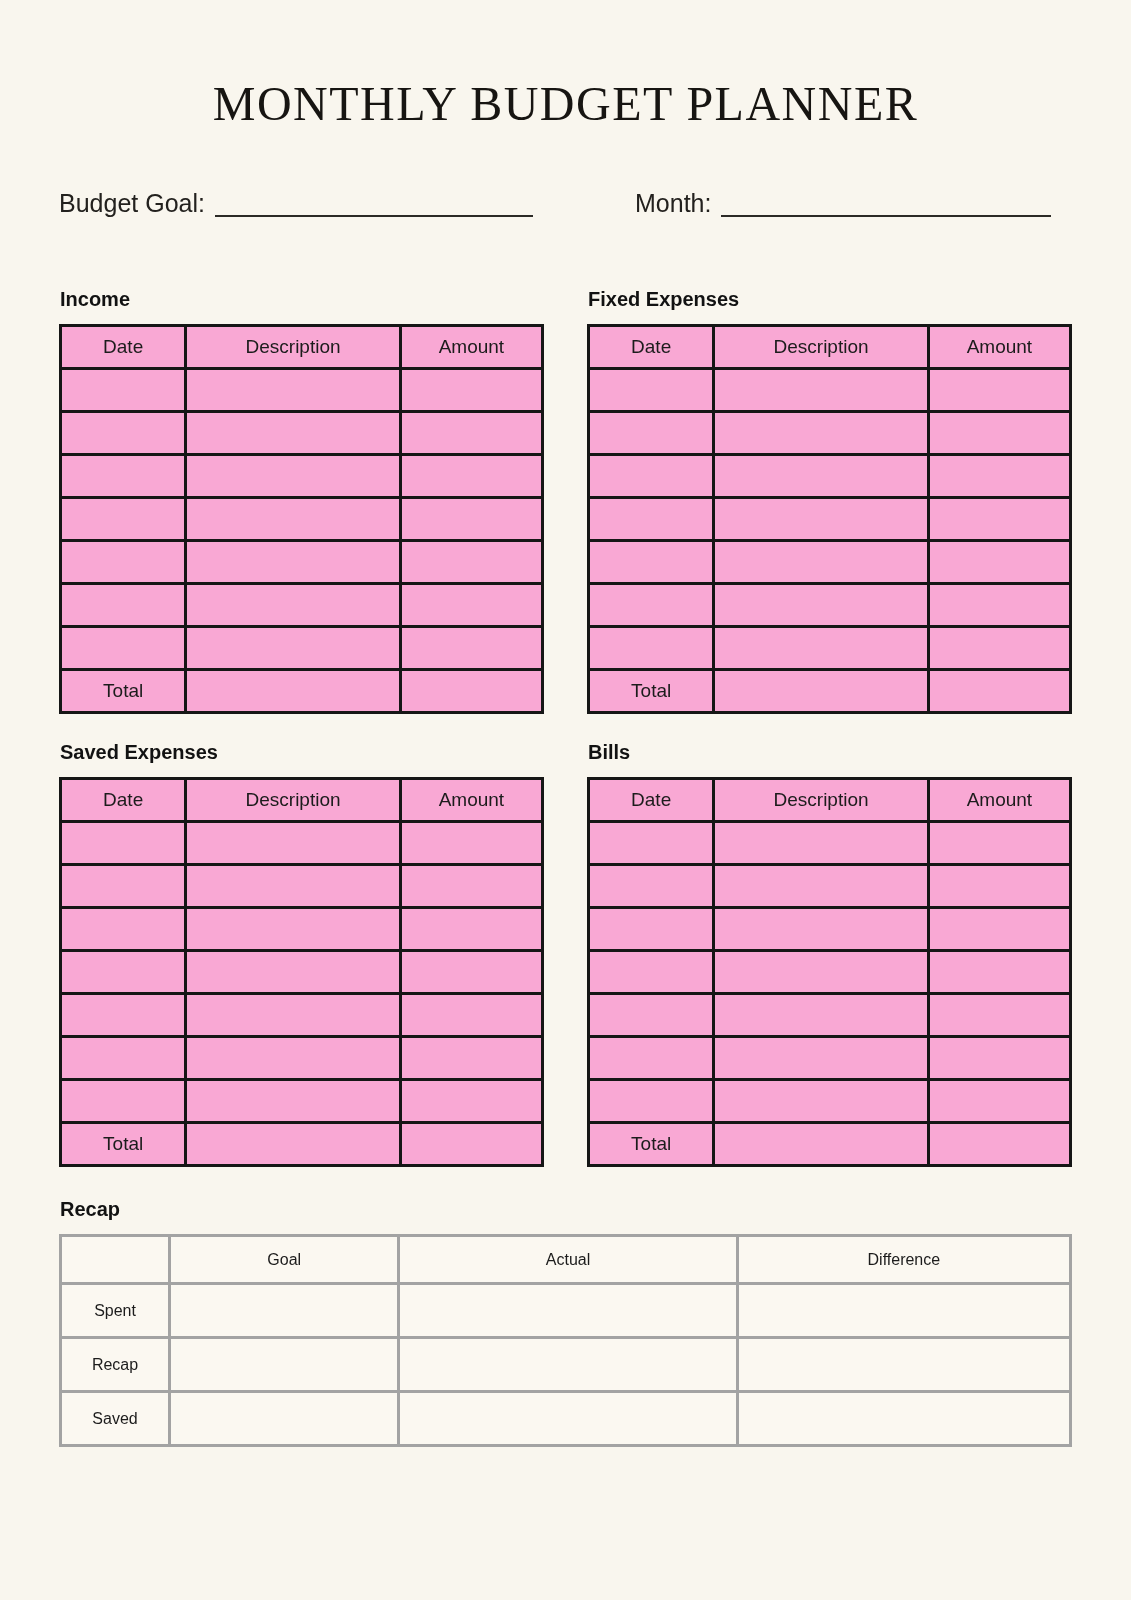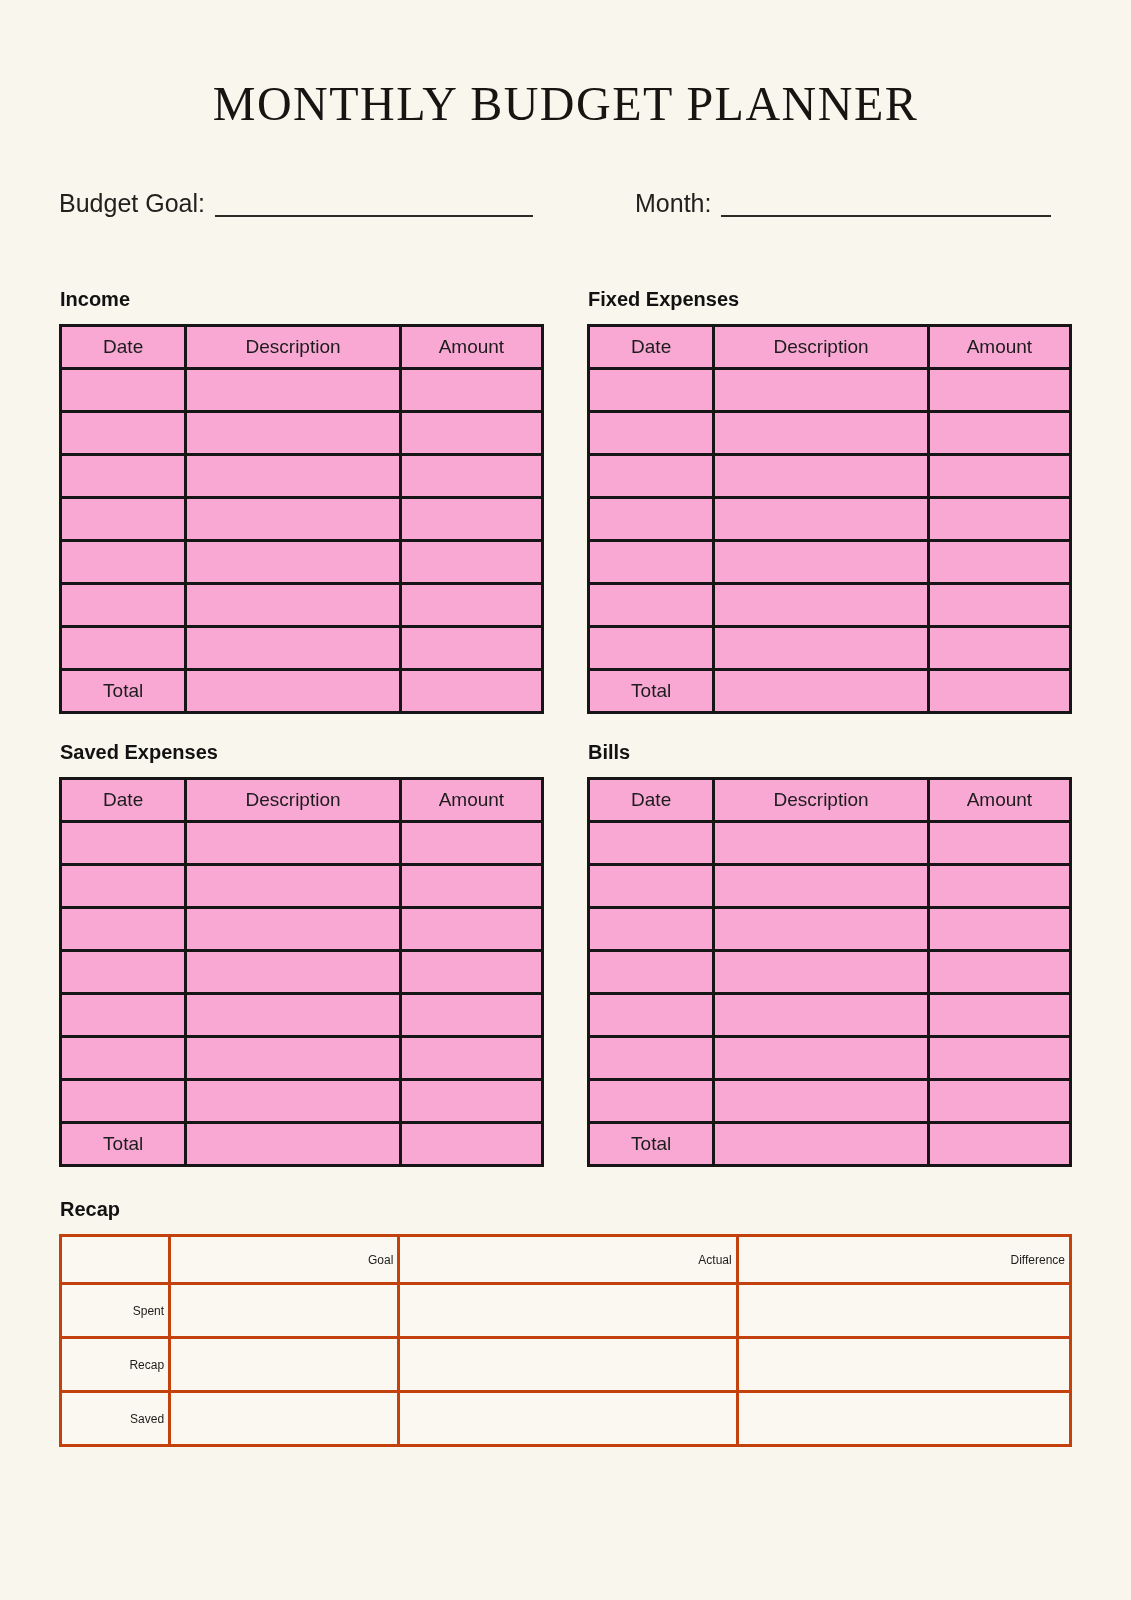--- a/index.html
+++ b/index.html
@@ -92,24 +92,24 @@
   
   .recap-section { margin-top: 30px; }
   table.recap-table {
     width: 100%;
     border-collapse: collapse;
     table-layout: fixed;
     background: #fbf8f1;
   }
   table.recap-table th,
   table.recap-table td {
-    border: 3px solid #c2410c;
+    border: 3px solid #a3a3a3;
     padding: 0 4px;
-    text-align: right;
-    font-size: 12px;
+    text-align: center;
+    font-size: 16px;
     font-weight: normal;
     color: #1c1c1c;
   }
   table.recap-table th { height: 45px; }
   table.recap-table td { height: 51px; }
   col.r-label { width: 10.8%; }
   col.r-goal  { width: 22.7%; }
   col.r-actual { width: 33.5%; }
   col.r-diff  { width: 33%; }
 </style>

